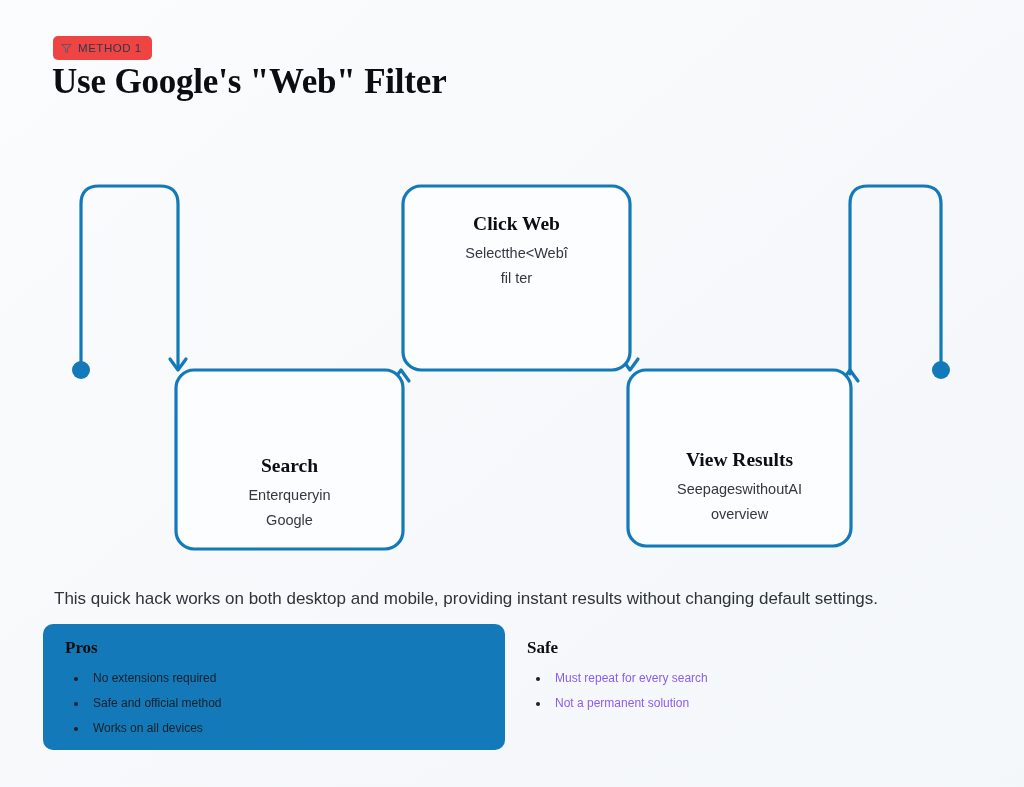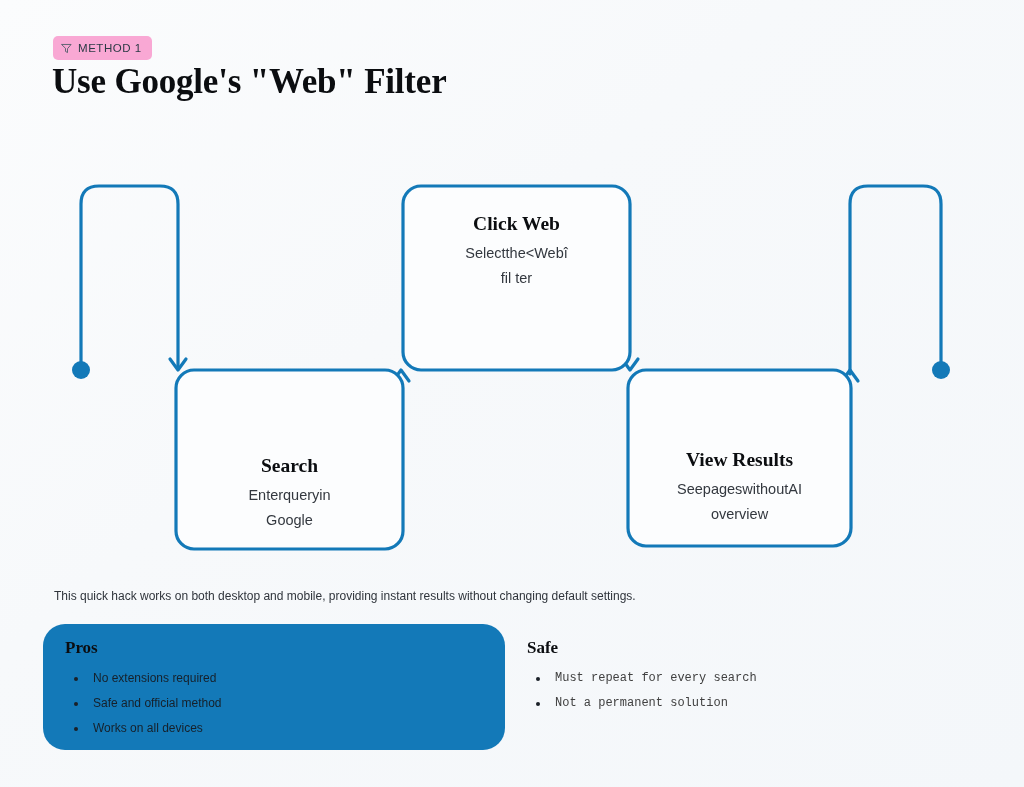--- a/index.html
+++ b/index.html
@@ -26,21 +26,21 @@
   .badge {
     position: absolute;
     left: 53px;
     top: 36px;
     height: 24px;
     display: inline-flex;
     align-items: center;
     gap: 6px;
     padding: 0 10px 0 8px;
     border-radius: 5px;
-    background: #f9a8d4;
+    background: #ef4444;
     color: #2b3a45;
     font-size: 11.5px;
     font-weight: 500;
     letter-spacing: 0.55px;
     white-space: nowrap;
   }
   .badge .funnel-icon {
     display: block;
     width: 11px;
     height: 11px;
@@ -97,35 +97,35 @@
     font-size: 14.5px;
     fill: #33383f;
   }
 
   
   .caption {
     position: absolute;
     left: 54px;
     top: 589px;
     margin: 0;
-    font-size: 12px;
+    font-size: 17px;
     color: #2f343b;
     white-space: nowrap;
   }
 
   
   .pros {
     position: absolute;
     left: 43px;
     top: 624px;
     width: 462px;
     height: 126px;
     box-sizing: border-box;
     background: #1379b8;
-    border-radius: 22px;
+    border-radius: 10px;
     padding: 14px 22px 16px 22px;
   }
   .cons {
     position: absolute;
     left: 527px;
     top: 624px;
     width: 420px;
     padding: 14px 0 0 0;
   }
   .col-heading {
@@ -141,21 +141,21 @@
     list-style: none;
   }
   ul.col-list li {
     position: relative;
     padding-left: 28px;
     margin-bottom: 12px;
     font-size: 12px;
     line-height: 1.1;
     color: #16202a;
   }
-  .cons ul.col-list li { color: #404040; font-family: Liberation Mono, monospace; }
+  .cons ul.col-list li { color: #8b5cf6; }
   ul.col-list li:last-child { margin-bottom: 0; }
   ul.col-list li::before {
     content: "";
     position: absolute;
     left: 9px;
     top: 5px;
     width: 4px;
     height: 4px;
     border-radius: 50%;
     background: #1a2027;

